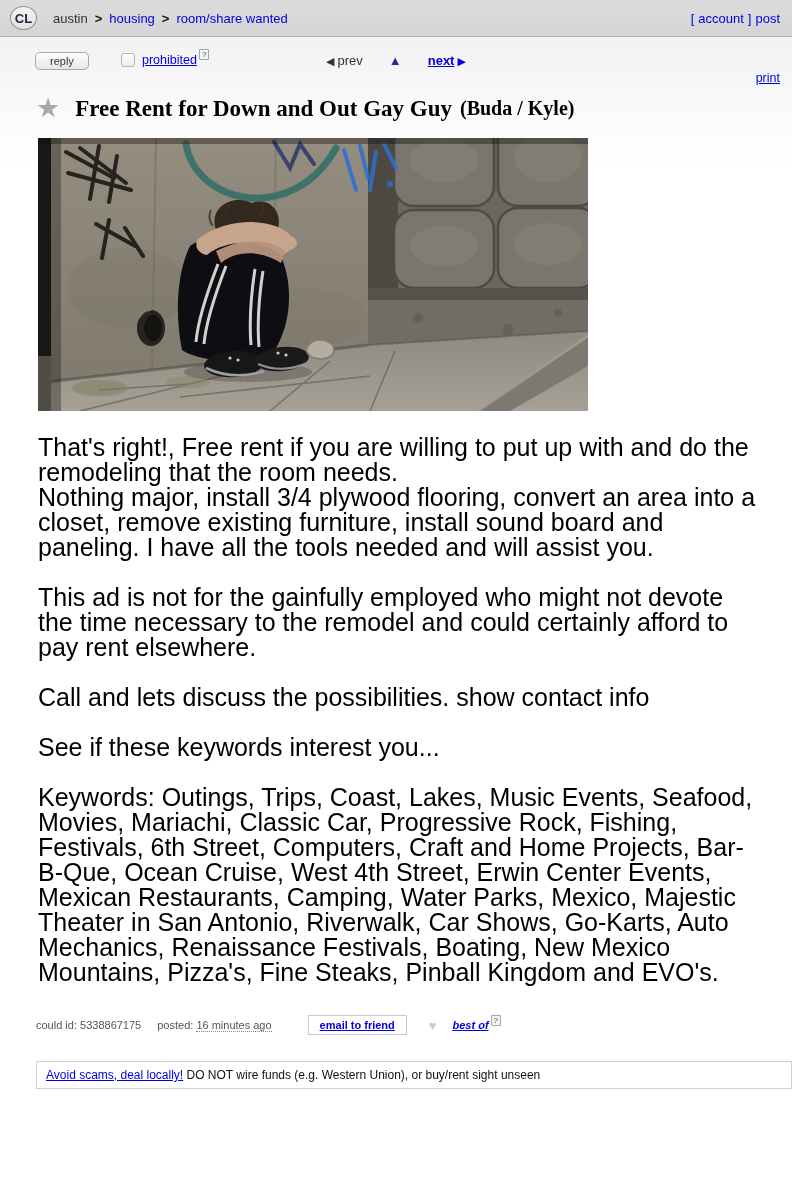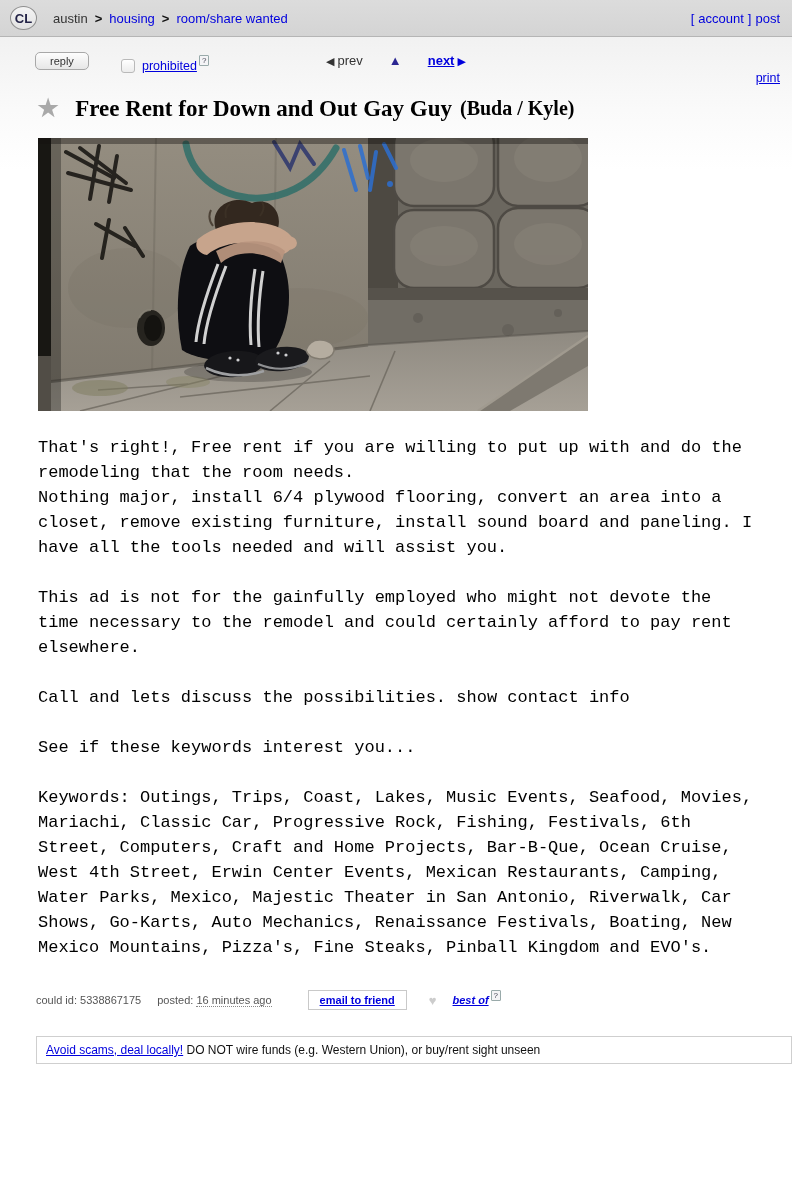--- a/index.html
+++ b/index.html
@@ -28,21 +28,21 @@
   .top-right { position: absolute; right: 12px; font-size: 13px; color: #0000dd; display: flex; gap: 4px; }
   .top-right a { color: #0000dd; text-decoration: none; cursor: pointer; }
   
   .toolbar { position: relative; height: 34px; margin-top: 14px; }
   .reply-btn {
     position: absolute; left: 35px; top: 1px;
     font-family: "Liberation Sans", sans-serif; font-size: 11px; color: #333;
     background: linear-gradient(180deg, #fdfdfd, #e7e7e7);
     border: 1px solid #a8a8a8; border-radius: 5px; padding: 2px 14px; cursor: pointer;
   }
-  .prohibit-group { position: absolute; left: 121px; top: 8px; display: flex; align-items: center; }
+  .prohibit-group { position: absolute; left: 121px; top: 2px; display: flex; align-items: center; }
   .checkbox {
     width: 14px; height: 14px; border: 1px solid #b9b9b9; border-radius: 3px;
     background: linear-gradient(180deg, #ffffff, #ececec); cursor: pointer; display: inline-block;
   }
   .prohibit-group a { margin-left: 7px; font-size: 12.5px; color: #0000dd; text-decoration: underline; cursor: pointer; }
   .sup-help {
     font-size: 8px; color: #445; border: 1px solid #9aa; background: #f4f4f6;
     padding: 0 2px; margin-left: 2px; position: relative; top: -6px; cursor: pointer; border-radius: 1px;
   }
   .pager {
@@ -63,22 +63,22 @@
   .title-row { margin: 10px 0 0 36px; display: flex; align-items: center; }
   .star { color: #a9a9a9; font-size: 27px; line-height: 1; cursor: pointer; margin-right: 15px; }
   .title-row h1 { font-family: "Liberation Serif", "DejaVu Serif", serif; font-weight: bold; color: #000; font-size: 23px; display: inline; }
   .title-row .loc { font-family: "Liberation Serif", "DejaVu Serif", serif; font-weight: bold; font-size: 20px; margin-left: 8px; }
   
   .photo { margin: 16px 0 24px 38px; width: 550px; height: 273px; }
   .photo svg { display: block; }
   
   .postingbody {
     margin-left: 38px; width: 724px;
-    font-family: Liberation Mono, monospace;
-    font-size: 17px; line-height: 25px; color: #000;
+    font-family: Liberation Sans, sans-serif;
+    font-size: 25px; line-height: 25px; color: #000;
   }
   .postingbody p { margin-bottom: 25px; }
   .postingbody p:last-child { margin-bottom: 0; }
   .showcontact { cursor: pointer; }
   
   .postinginfos {
     margin: 30px 0 0 36px; display: flex; align-items: center; gap: 16px;
     font-size: 11px; color: #555;
   }
   .postinginfos .time { color: #555; text-decoration: none; border-bottom: 1px dotted #888; cursor: pointer; }
@@ -256,21 +256,21 @@
           <circle cx="248" cy="217" r="1.6"></circle>
         </g>
 
       <path d="M268,212 q4,-11 15,-10 q13,1 13,11 q-2,8 -14,8 q-12,-1 -14,-9 z" fill="#b5ada0" stroke="#817b70" stroke-width="1.5"></path>
 
       <rect x="0" y="0" width="550" height="6" fill="#14120f" opacity="0.4"></rect>
     </svg>
   </div>
 
   <section class="postingbody">
-    <p><span>That's right!, Free rent if you are willing to put up with and do the remodeling that the room needs.</span><br><span>Nothing major, install 6/4 plywood flooring, convert an area into a closet, remove existing furniture, install sound board and paneling. I have all the tools needed and will assist you.</span></p>
+    <p><span>That's right!, Free rent if you are willing to put up with and do the remodeling that the room needs.</span><br><span>Nothing major, install 3/4 plywood flooring, convert an area into a closet, remove existing furniture, install sound board and paneling. I have all the tools needed and will assist you.</span></p>
     <p>This ad is not for the gainfully employed who might not devote the time necessary to the remodel and could certainly afford to pay rent elsewhere.</p>
     <p>
       <span>Call and lets discuss the possibilities.</span>
       <span class="showcontact">show contact info</span>
     </p>
     <p>See if these keywords interest you...</p>
     <p>Keywords: Outings, Trips, Coast, Lakes, Music Events, Seafood, Movies, Mariachi, Classic Car, Progressive Rock, Fishing, Festivals, 6th Street, Computers, Craft and Home Projects, Bar-B-Que, Ocean Cruise, West 4th Street, Erwin Center Events, Mexican Restaurants, Camping, Water Parks, Mexico, Majestic Theater in San Antonio, Riverwalk, Car Shows, Go-Karts, Auto Mechanics, Renaissance Festivals, Boating, New Mexico Mountains, Pizza's, Fine Steaks, Pinball Kingdom and EVO's.</p>
   </section>
 
   <div class="postinginfos">

